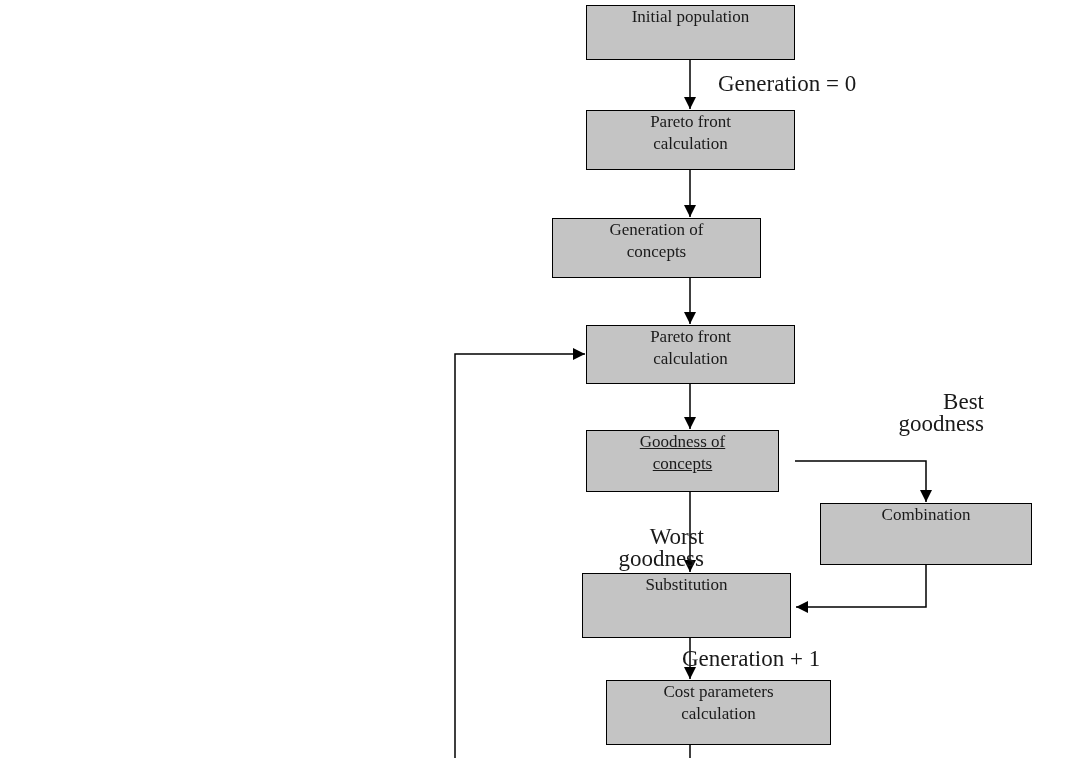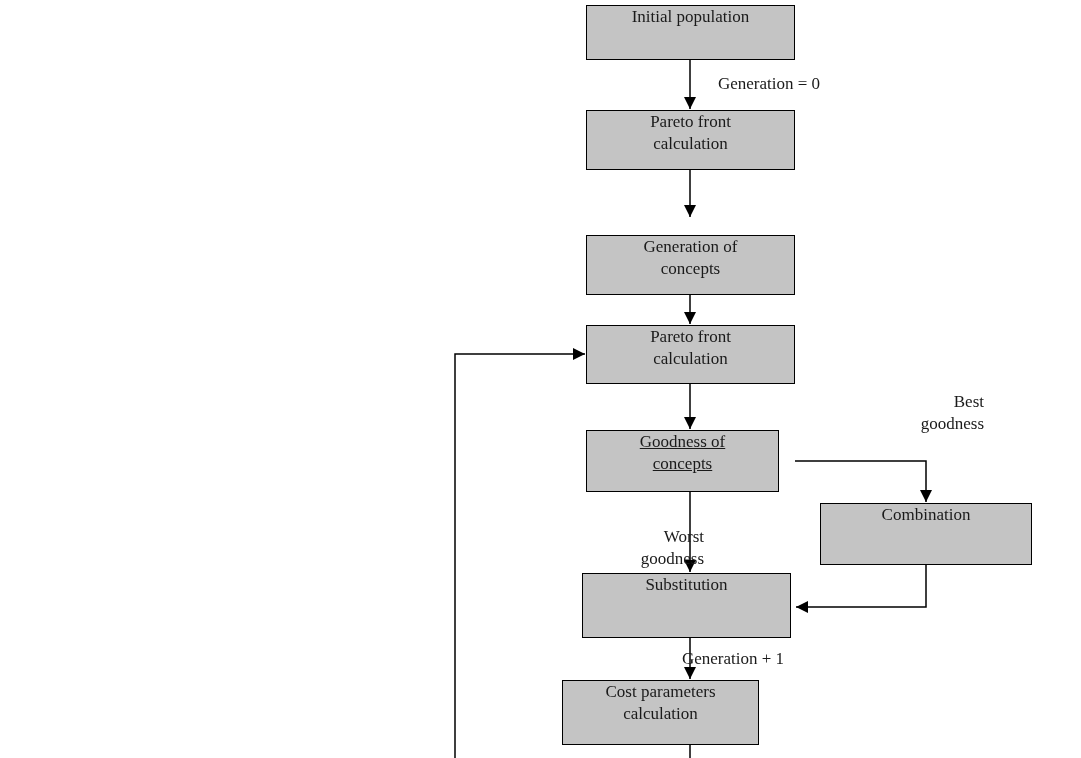--- a/index.html
+++ b/index.html
@@ -35,21 +35,21 @@
     text-align: center;
     font-size: 17px;
     line-height: 22px;
   }
   .box span {
     display: block;
     white-space: nowrap;
   }
   .edge-label {
     position: absolute;
-    font-size: 17px;
+    font-size: 23px;
     line-height: 22px;
     white-space: nowrap;
   }
   .edge-label.centered {
     text-align: right;
   }
   .edge-label span {
     display: block;
   }
 </style>
@@ -80,21 +80,21 @@
 
   <div class="box" style="left:586px; top:5px; width:209px; height:55px;">
     <span>Initial population</span>
   </div>
 
   <div class="box" style="left:586px; top:110px; width:209px; height:60px;">
     <span>Pareto front</span>
     <span>calculation</span>
   </div>
 
-  <div class="box" style="left:586px; top:218px; width:209px; height:60px;margin-top:17px;">
+  <div class="box" style="left:552px; top:218px; width:209px; height:60px;">
     <span>Generation of</span>
     <span>concepts</span>
   </div>
 
   <div class="box" style="left:586px; top:325px; width:209px; height:59px;">
     <span>Pareto front</span>
     <span>calculation</span>
   </div>
 
   <div class="box" style="left:586px; top:430px; width:193px; height:62px;text-decoration:underline;">
@@ -103,21 +103,21 @@
   </div>
 
   <div class="box" style="left:820px; top:503px; width:212px; height:62px;">
     <span>Combination</span>
   </div>
 
   <div class="box" style="left:582px; top:573px; width:209px; height:65px;">
     <span>Substitution</span>
   </div>
 
-  <div class="box" style="left:562px; top:680px; width:197px; height:65px;">
+  <div class="box" style="left:606px; top:680px; width:225px; height:65px;">
     <span>Cost parameters</span>
     <span>calculation</span>
   </div>
 
   <div class="edge-label" style="left:718px; top:73px;">Generation = 0</div>
 
   <div class="edge-label centered" style="left:868px; top:391px; width:116px;">
     <span>Best</span>
     <span>goodness</span>
   </div>

